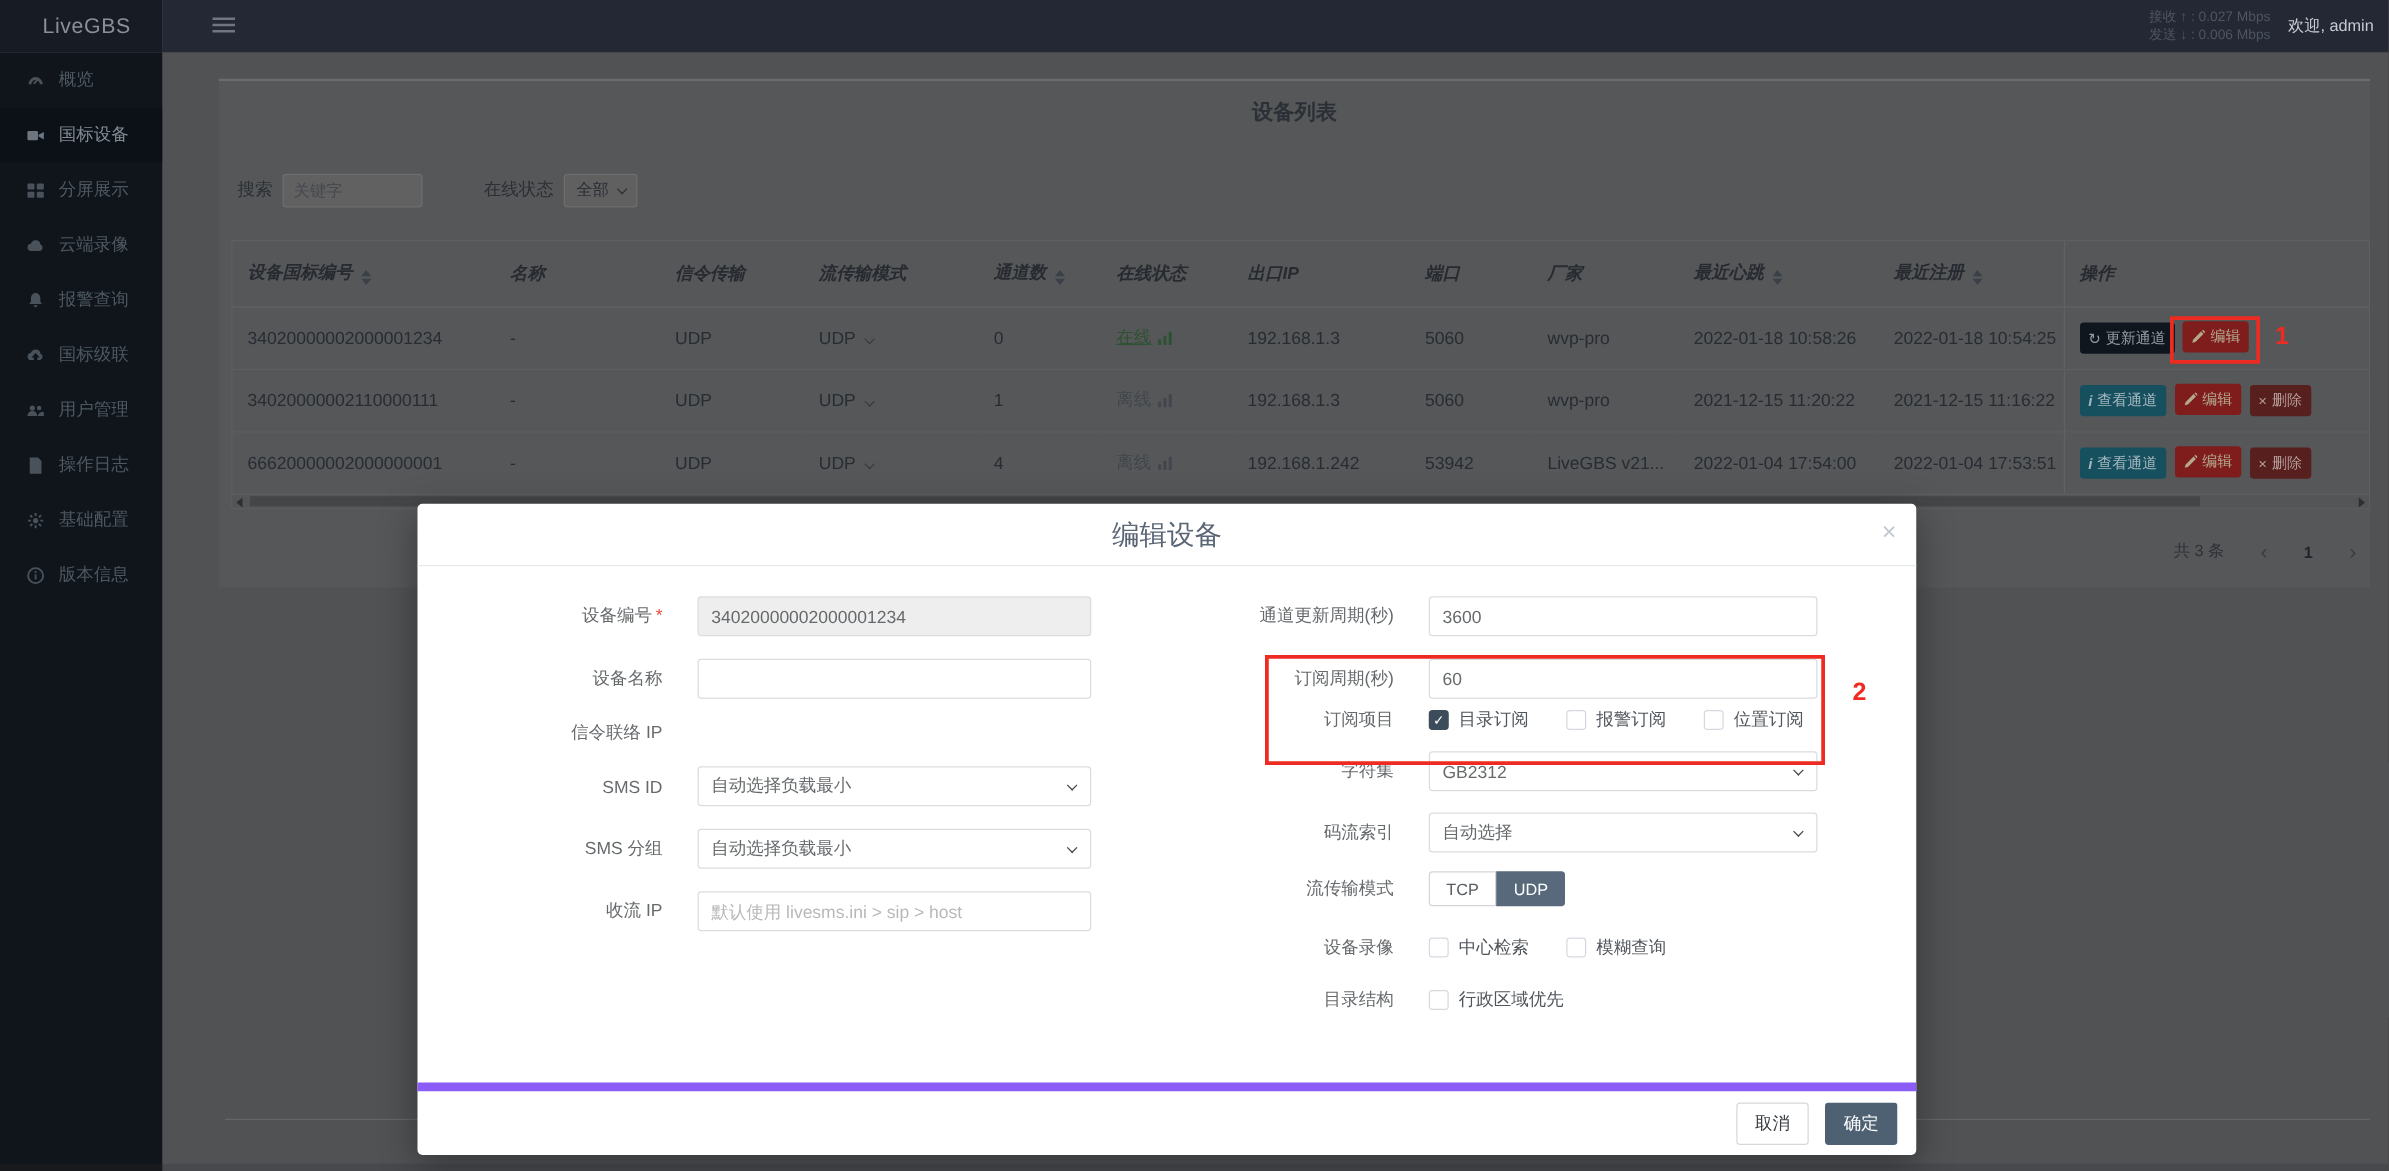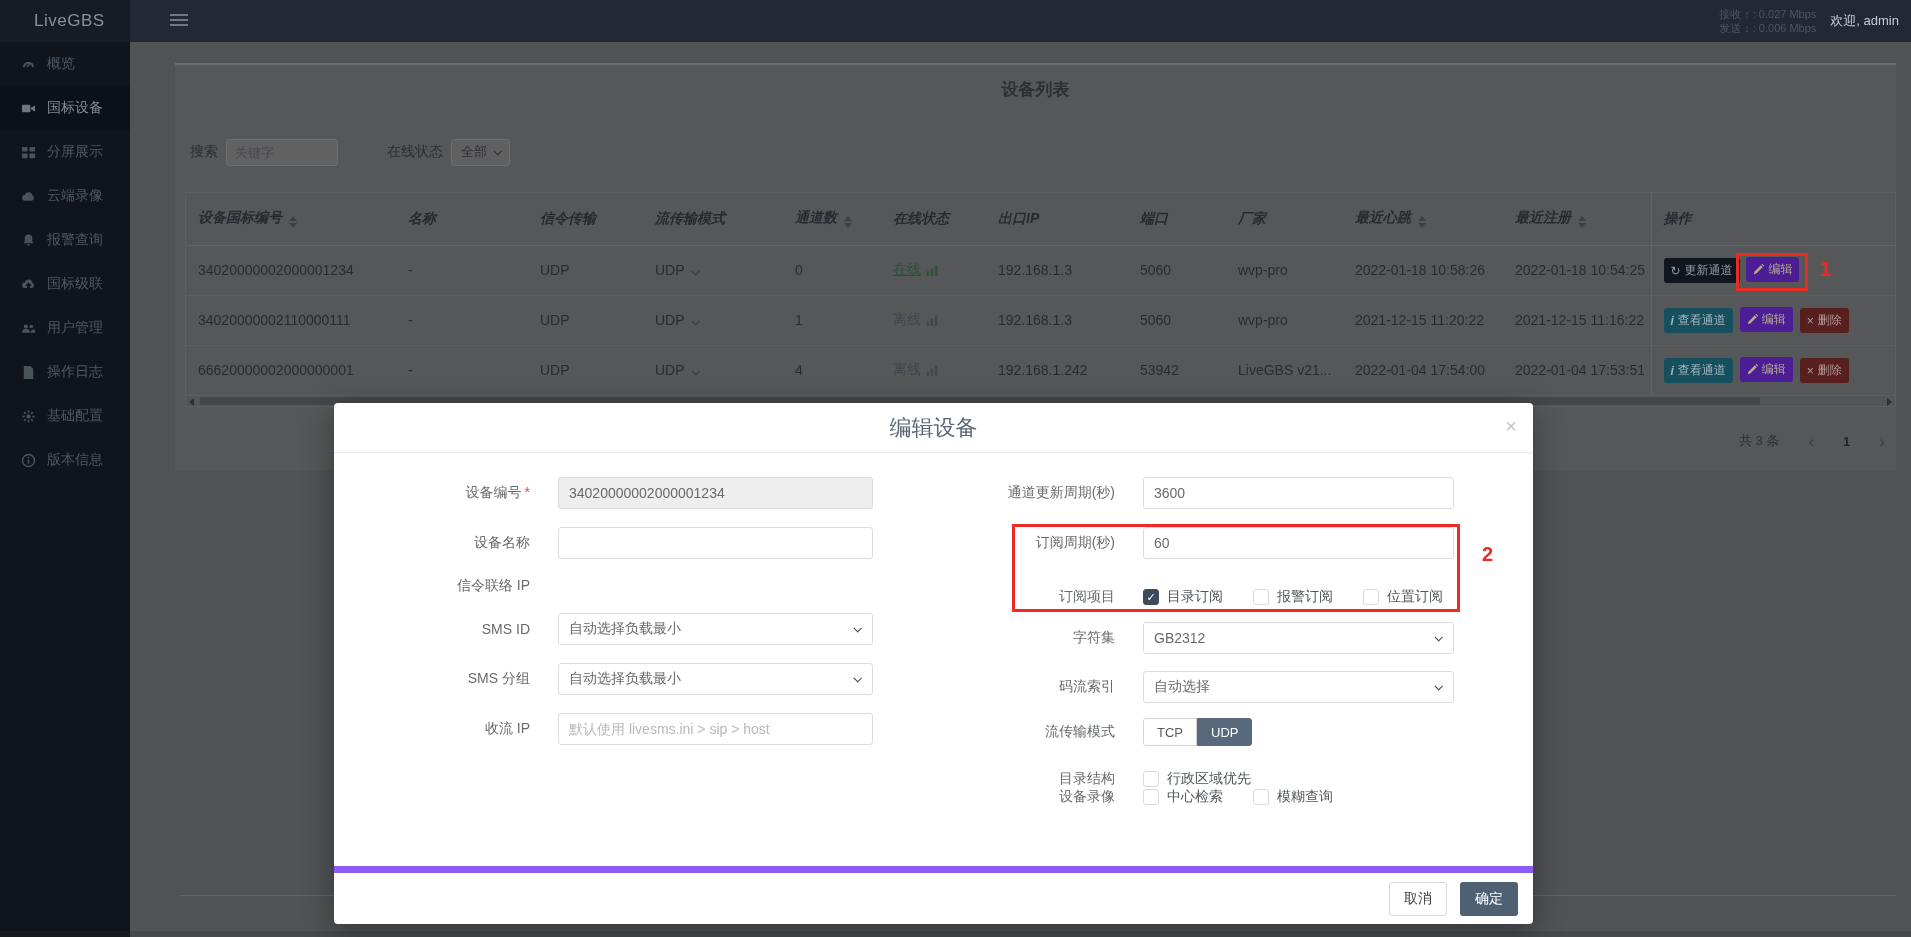--- a/index.html
+++ b/index.html
@@ -54,21 +54,21 @@
   .sort .dn { width:0; border-left:4px solid transparent; border-right:4px solid transparent; border-top:5px solid #3a4047; }
   .stream-cell .chev { color:#373c43; }
   .status-on { color:#2c5233; text-decoration:underline; cursor:pointer; display:inline-flex; align-items:center; gap:5px; }
   .status-off { color:#41464d; display:inline-flex; align-items:center; gap:5px; }
   .bars { width:13px; height:12px; fill:currentColor; }
   .btn { display:inline-flex; align-items:center; gap:4px; height:25px; padding:0 7px; border-radius:3px;
          font-size:12px; border:none; cursor:pointer; }
   .btn + .btn { margin-left:3px; }
   .btn-dark   { background:#10161e; color:#959ba3; }
   .btn-info   { background:#16505f; color:#a3b6bd; }
-  .btn-warn   { background:#4c1d95; color:#b3a98f; }
+  .btn-warn   { background:#7f1d1d; color:#b3a98f; }
   .btn-danger { background:#571f1e; color:#b59c9a; }
   .btn svg { fill:currentColor; }
   .icon-i { font-weight:700; font-style:italic; font-size:12px; }
 
   
   .hscroll { position:relative; height:10px; background:#545556; }
   .hs-thumb { position:absolute; left:14px; top:1px; height:8px; width:1560px; background:#454647; }
   .hs-arrow { position:absolute; top:2px; width:0; height:0; }
   .hs-left  { left:3px;  border-top:4px solid transparent; border-bottom:4px solid transparent; border-right:5px solid #2c2f33; }
   .hs-right { right:3px; border-top:4px solid transparent; border-bottom:4px solid transparent; border-left:5px solid #2c2f33; }
@@ -457,21 +457,21 @@
           <span class="mlabel">收流 IP</span>
           <input class="minput" type="text" placeholder="默认使用 livesms.ini &gt; sip &gt; host" style="">
         </div>
       </div>
 
       <div class="col-right">
         <div class="mrow" style="margin-bottom:18px">
           <span class="mlabel">通道更新周期(秒)</span>
           <input class="minput" type="text" value="3600" style="">
         </div>
-        <div class="mrow" style="margin-bottom:29px">
+        <div class="mrow" style="margin-bottom:8px">
           <span class="mlabel">订阅周期(秒)</span>
           <input class="minput" type="text" value="60" style="">
         </div>
         <div class="mrow" style="margin-bottom:16px">
           <span class="mlabel">订阅项目</span>
           <span class="cbrow">
             <span class="cb checked">✓</span>
               <span>目录订阅</span>
             <span class="cb-gap"></span>
             <span class="cb"></span>
@@ -495,37 +495,37 @@
               <span class="chev"></span>
             </span>
         </div>
         <div class="mrow" style="margin-bottom:24px">
           <span class="mlabel">流传输模式</span>
           <span class="toggle">
             <span class="tg-btn first">TCP</span>
             <span class="tg-btn active">UDP</span>
           </span>
         </div>
-        <div class="mrow">
-          <span class="mlabel">目录结构</span>
-          <span class="cbrow">
-            <span class="cb"></span>
-              <span>行政区域优先</span>
-          </span>
-        </div>
         <div class="mrow" style="margin-bottom:24px">
           <span class="mlabel">设备录像</span>
           <span class="cbrow">
             <span class="cb"></span>
               <span>中心检索</span>
             <span class="cb-gap"></span>
             <span class="cb"></span>
               <span>模糊查询</span>
           </span>
         </div>
+        <div class="mrow">
+          <span class="mlabel">目录结构</span>
+          <span class="cbrow">
+            <span class="cb"></span>
+              <span>行政区域优先</span>
+          </span>
+        </div>
       </div>
 
     </div>
     <div class="modal-footer">
       <button class="mf-btn btn-cancel">取消</button>
       <button class="mf-btn btn-ok">确定</button>
     </div>
   </div>
 
   <div class="anno-box" id="anno1"></div>

